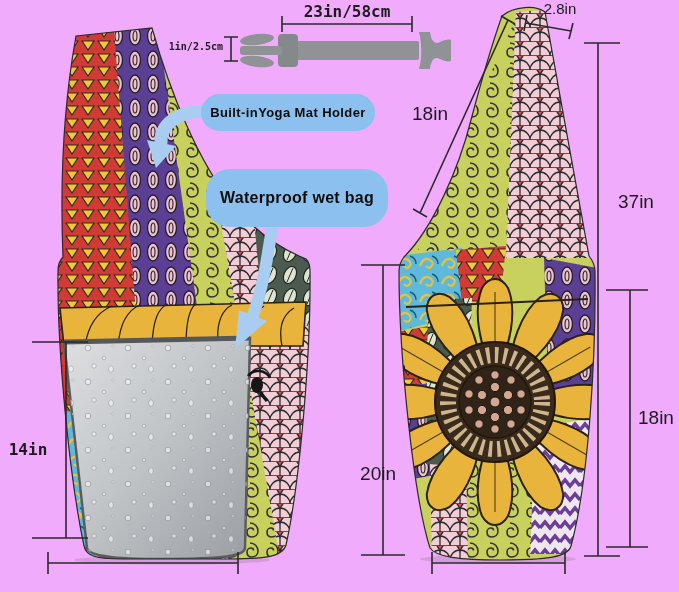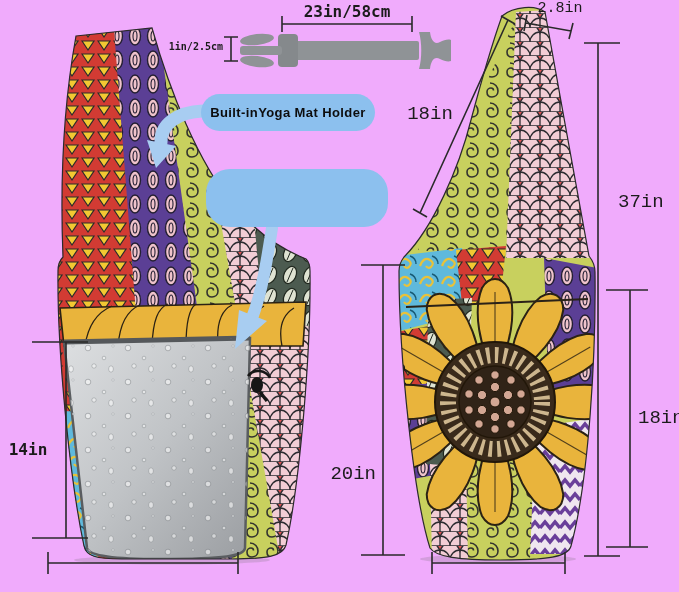--- a/index.html
+++ b/index.html
@@ -1,37 +1,37 @@
 <!DOCTYPE html>
 <html><head>
 <meta charset="utf-8">
 <style>
   html,body{margin:0;padding:0;background:#fff;}
   .canvas{position:relative;width:679px;height:592px;background:#f0abfc;overflow:hidden;
           font-family:"Liberation Sans",sans-serif;color:#111;}
   .art{position:absolute;left:0;top:0;}
   .lbl{position:absolute;white-space:nowrap;color:#1b1b1b;}
   .mono{font-family:"DejaVu Sans Mono",monospace;font-weight:bold;}
-  .sans{font-family:Liberation Mono, monospace;}
+  .sans{font-family:Liberation Sans, sans-serif;}
   .ctr{text-align:center;}
   .rt{text-align:right;}
   .bubble{position:absolute;background:#8cc0ee;display:flex;align-items:center;justify-content:center;
           flex-direction:column;color:#0d0d0d;}
   #bubble-mat{left:201px;top:94px;width:174px;height:37px;border-radius:19px;
               font-size:13px;font-weight:bold;letter-spacing:.4px;}
   #bubble-wet{left:206px;top:169px;width:182px;height:58px;border-radius:24px;}
   #bubble-wet .t1{font-size:16px;font-weight:bold;letter-spacing:.3px;line-height:1.25;}
   #bubble-wet .t2{font-size:12px;letter-spacing:.9px;margin-top:2px;}
   #lab-strap-len{left:287px;top:2px;width:120px;font-size:16px;}
   #lab-strap-wid{left:135px;top:41px;width:88px;font-size:10px;}
   #lab-2-8{left:530px;top:0px;width:60px;font-size:15px;}
   #lab-18-strap{left:402px;top:103px;width:56px;font-size:19px;}
   #lab-37{left:618px;top:191px;width:54px;font-size:19px;}
   #lab-18-right{left:638px;top:407px;width:46px;font-size:19px;}
-  #lab-20{left:320px;top:463px;width:56px;font-size:19px;}
+  #lab-20{left:340px;top:463px;width:56px;font-size:19px;}
   #lab-14{left:6px;top:440px;width:44px;font-size:16px;}
   #lab-15-5{left:83px;top:564px;width:120px;font-size:21px;letter-spacing:.5px;}
   #lab-13-5{left:438px;top:564px;width:120px;font-size:21px;letter-spacing:.5px;}
 </style>
 </head>
 <body>
 
 <div class="canvas">
 
 <svg class="art" width="679" height="592" viewBox="0 0 679 592">
@@ -252,15 +252,16 @@
 <div class="lbl sans ctr" id="lab-18-strap">18in</div>
 <div class="lbl sans" id="lab-37">37in</div>
 <div class="lbl sans" id="lab-18-right">18in</div>
 <div class="lbl sans rt" id="lab-20">20in</div>
 <div class="lbl mono ctr" id="lab-14">14in</div>
 
 <div class="bubble" id="bubble-mat">
   <span>Built-inYoga Mat Holder</span>
 </div>
 <div class="bubble" id="bubble-wet">
+  <span class="t1">Waterproof wet bag</span>
 </div>
 
 </div>
 
 </body></html>

